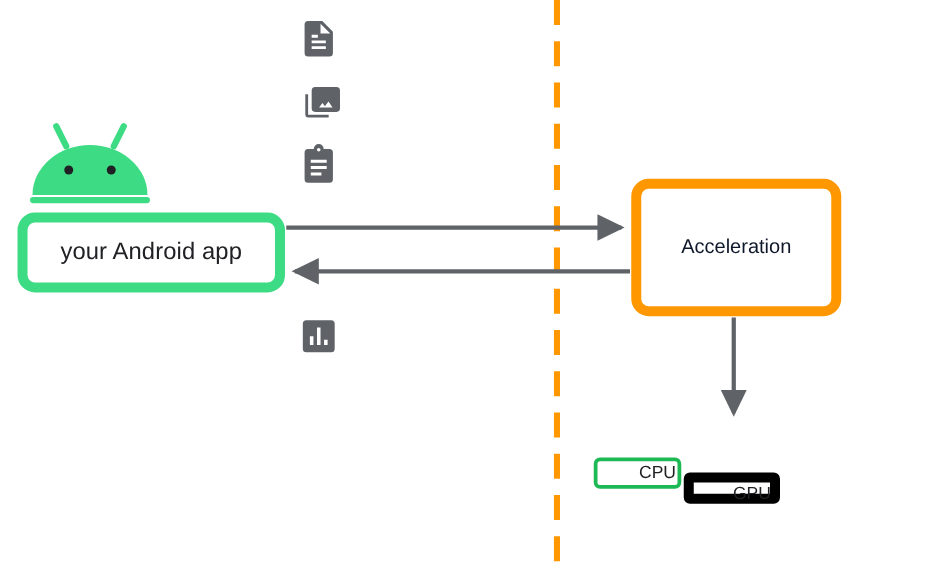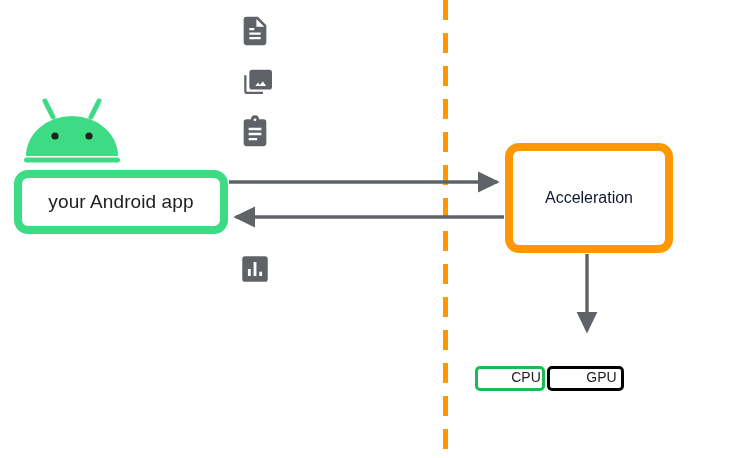--- a/index.html
+++ b/index.html
@@ -113,23 +113,23 @@
     padding-left: 32px;
   }
   .chip-cpu {
     left: 475px;
     top: 366px;
     width: 70px;
     border: 3px solid #1DB954;
   }
   .chip-gpu {
     left: 547px;
-    top: 366px;
+    top: 378px;
     width: 77px;
-    border: 3px solid #000000;
+    border: 8px solid #000000;
   }
 </style>
 </head>
 <body>
 
 <div id="canvas">
 
   <div class="android-logo">
     <svg viewBox="0 0 100 66" xmlns="http://www.w3.org/2000/svg" aria-hidden="true">
       <g stroke="#3DDC84" stroke-width="5" stroke-linecap="round" fill="none">

